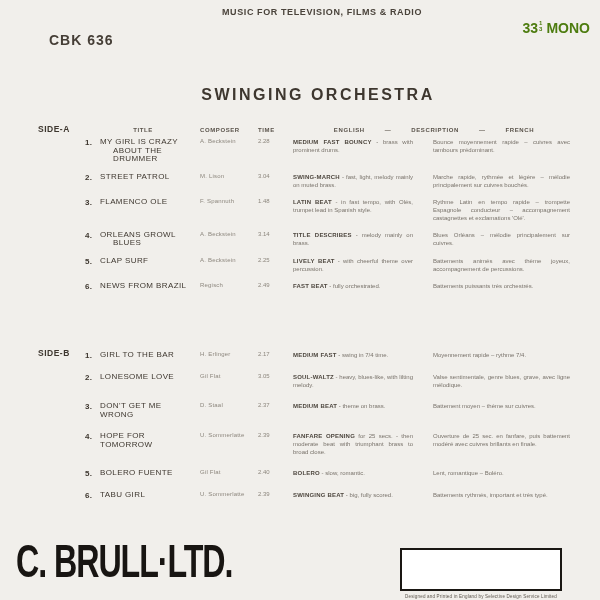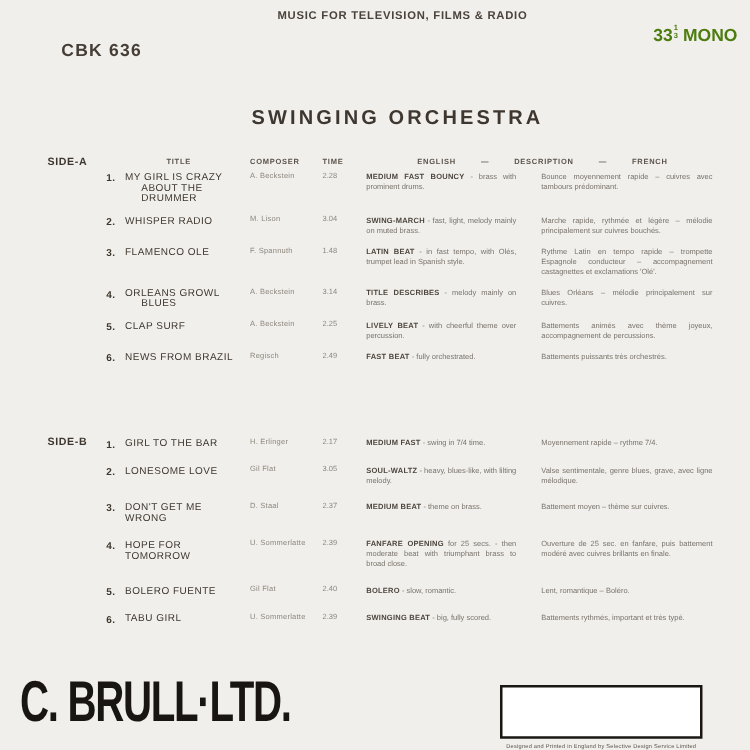--- a/index.html
+++ b/index.html
@@ -126,21 +126,21 @@
         </span>
     <span class="t-composer">A. Beckstein</span>
     <span class="t-time">2.28</span>
     <span class="t-english"><span class="lead">MEDIUM FAST BOUNCY</span><span> - brass with prominent drums.</span></span>
     <span class="t-french">Bounce moyennement rapide – cuivres avec tambours prédominant.</span>
   </div>
 
   <div class="track-row">
     <span class="t-num">2.</span>
     <span class="t-title">
-          <div>WHISPER RADIO</div>
+          <div>STREET PATROL</div>
         </span>
     <span class="t-composer">M. Lison</span>
     <span class="t-time">3.04</span>
     <span class="t-english"><span class="lead">SWING-MARCH</span><span> - fast, light, melody mainly on muted brass.</span></span>
     <span class="t-french">Marche rapide, rythmée et légère – mélodie principalement sur cuivres bouchés.</span>
   </div>
 
   <div class="track-row">
     <span class="t-num">3.</span>
     <span class="t-title">

